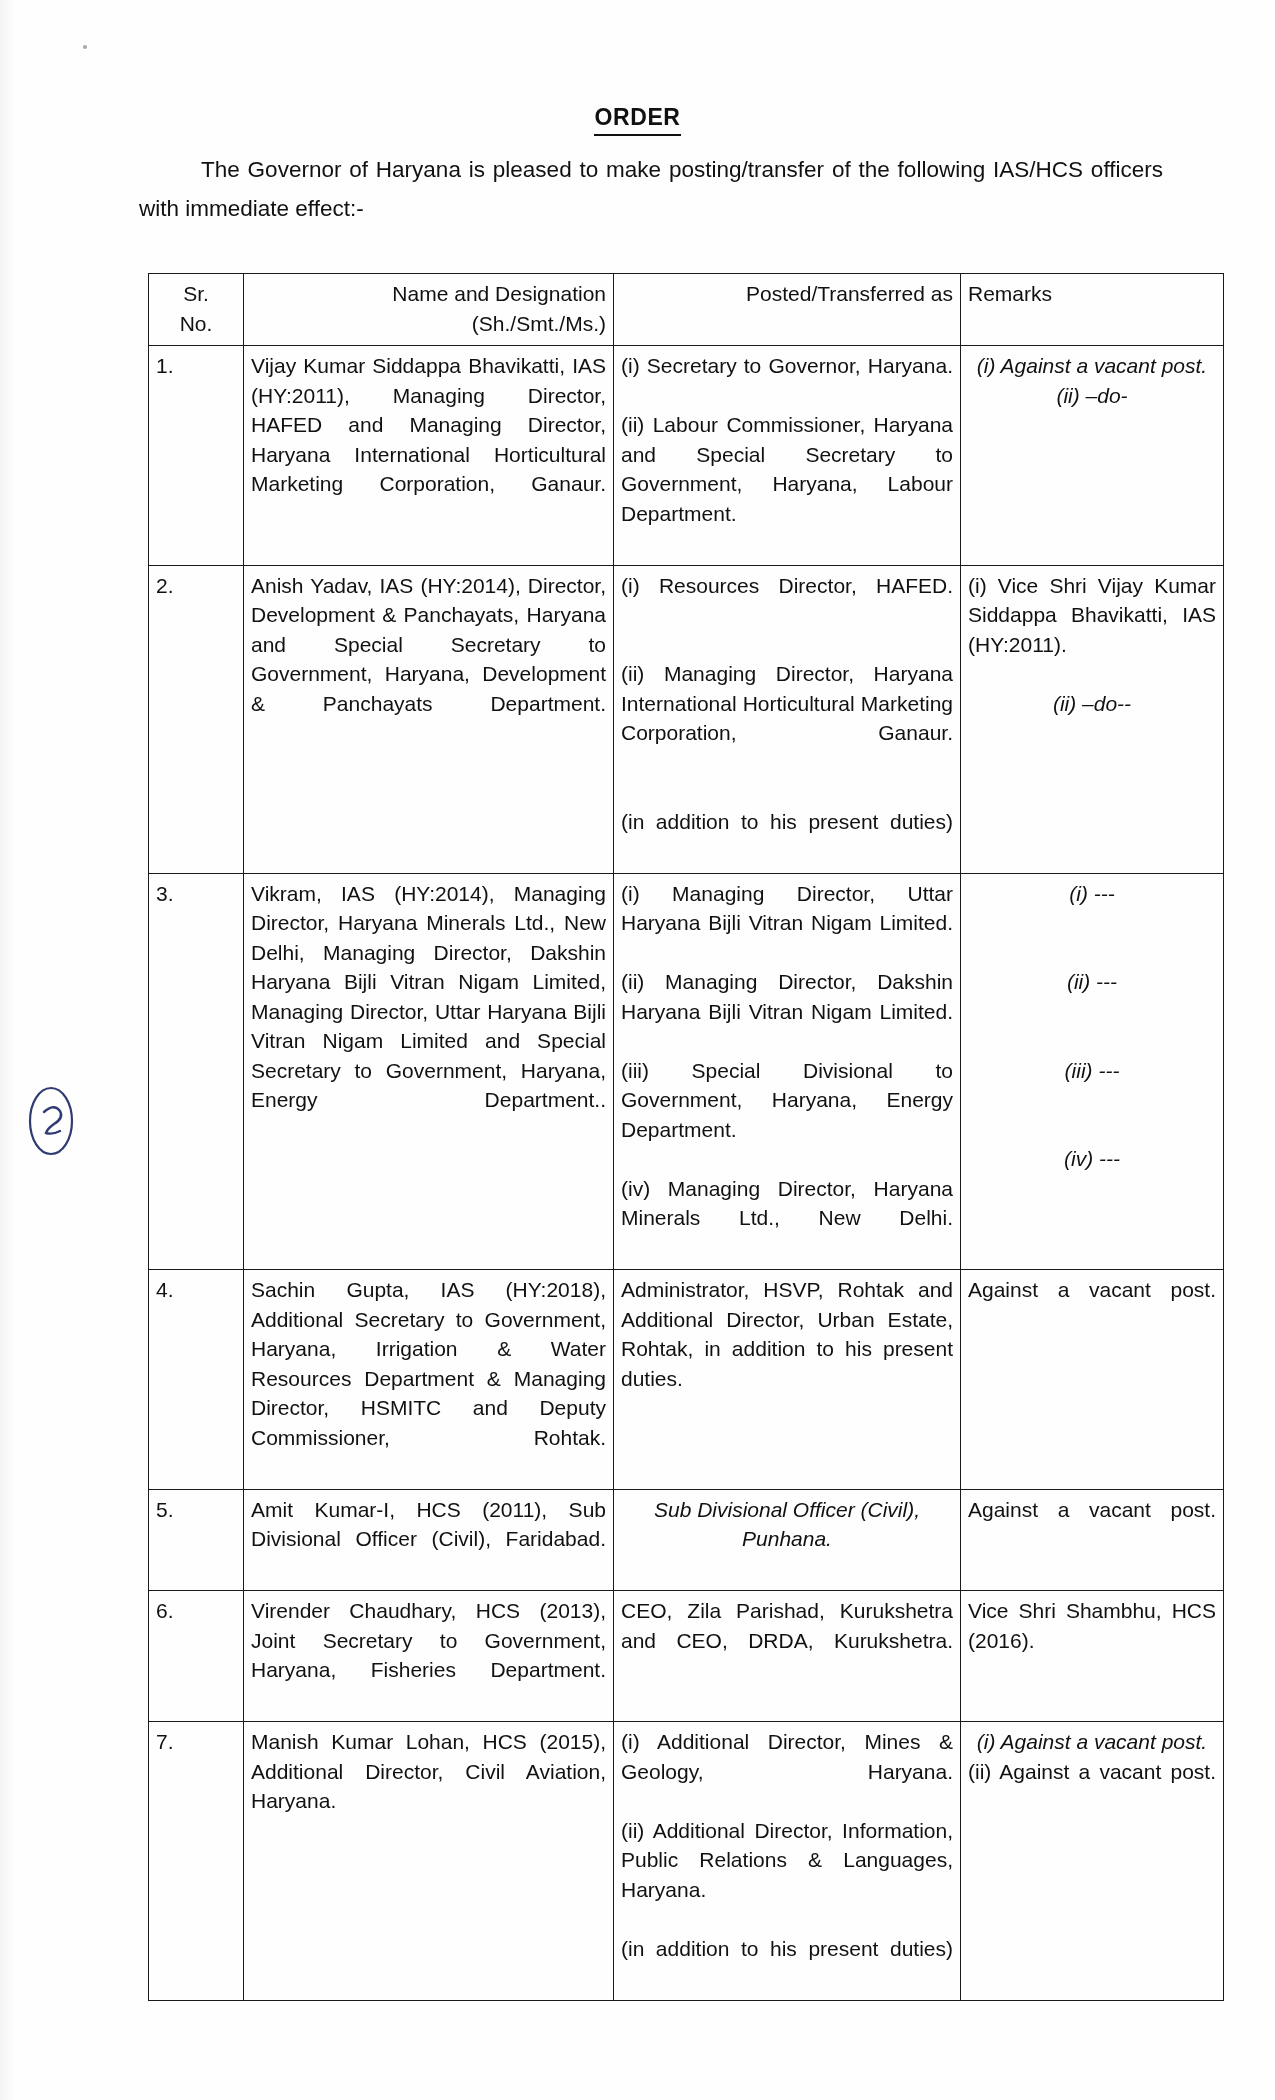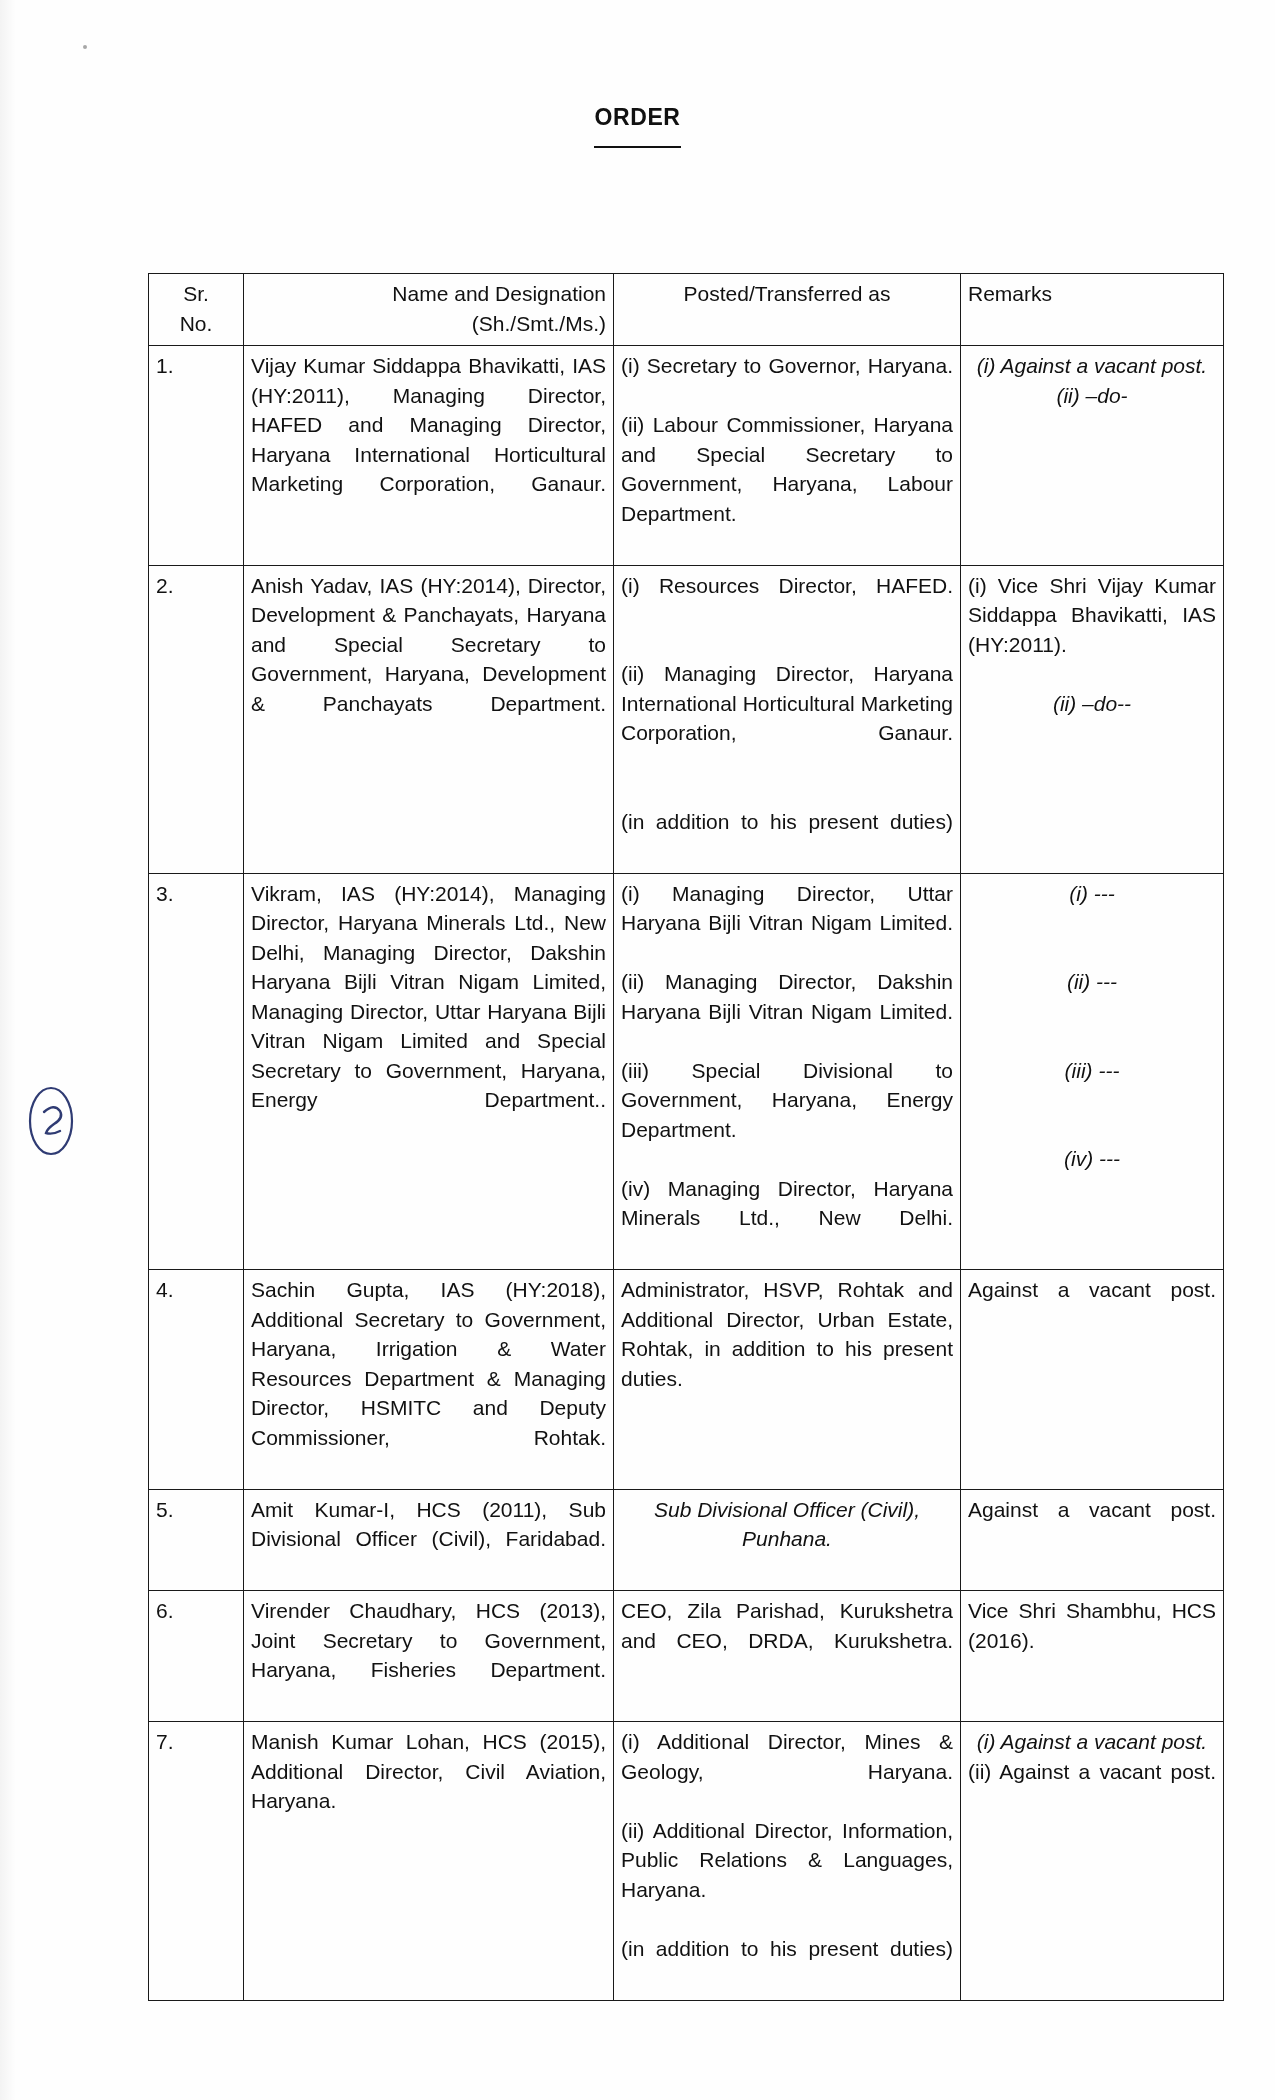--- a/index.html
+++ b/index.html
@@ -51,21 +51,21 @@
     left: 0;
     right: 0;
     top: 104px;
     text-align: center;
     font-size: 23px;
     font-weight: 700;
     letter-spacing: .6px;
   }
   .doc-title span.underlined {
     border-bottom: 2px solid #111;
-    padding-bottom: 16px;
+    padding-bottom: 4px;
   }
 
   .intro {
     position: absolute;
     left: 139px;
     top: 150px;
     width: 1024px;
     font-size: 22.5px;
     line-height: 39px;
     text-align: justify;
@@ -98,21 +98,21 @@
 
   thead th {
     font-weight: 700;
     font-size: 22px;
     line-height: 29px;
     padding-top: 7px;
     padding-bottom: 12px;
   }
   th.c-sr     { width: 80px;  text-align: center; vertical-align: top; }
   th.c-name   { width: 355px; text-align: right; }
-  th.c-posted { width: 332px; text-align: center; }
+  th.c-posted { width: 332px; text-align: right; }
   th.c-remarks{ width: 248px; text-align: left; vertical-align: middle; }
 
   td.c-sr {
     width: 80px;
     text-align: center;
     padding-top: 5px;
   }
   td.c-name   { width: 355px; text-align: justify; text-justify: inter-word; }
   td.c-posted { width: 332px; text-align: justify; text-justify: inter-word; }
   td.c-remarks{ width: 248px; text-align: justify; text-justify: inter-word; }
@@ -148,20 +148,23 @@
 
 <div class="page">
 
   <div class="scan-edge"></div>
   <div class="scan-speck"></div>
 
   <div class="doc-title">
     <span class="underlined">ORDER</span>
   </div>
 
+  <div class="intro">
+    <span class="lead"></span><span>The Governor of Haryana is pleased to make posting/transfer of the following IAS/HCS officers with immediate effect:-</span>
+  </div>
 
   <div class="page-number-mark">
     <svg width="56" height="78" viewBox="0 0 56 78" aria-hidden="true">
       <ellipse cx="27" cy="39" rx="21" ry="33" fill="none" stroke="#2f3b73" stroke-width="2.2"></ellipse>
       <path d="M20 30 q10 -9 16 -1 q4 7 -6 13 q-7 5 -8 9 q6 2 14 -2" fill="none" stroke="#2f3b73" stroke-width="2.4" stroke-linecap="round"></path>
     </svg>
   </div>
 
   <table class="order-table">
     <thead>

